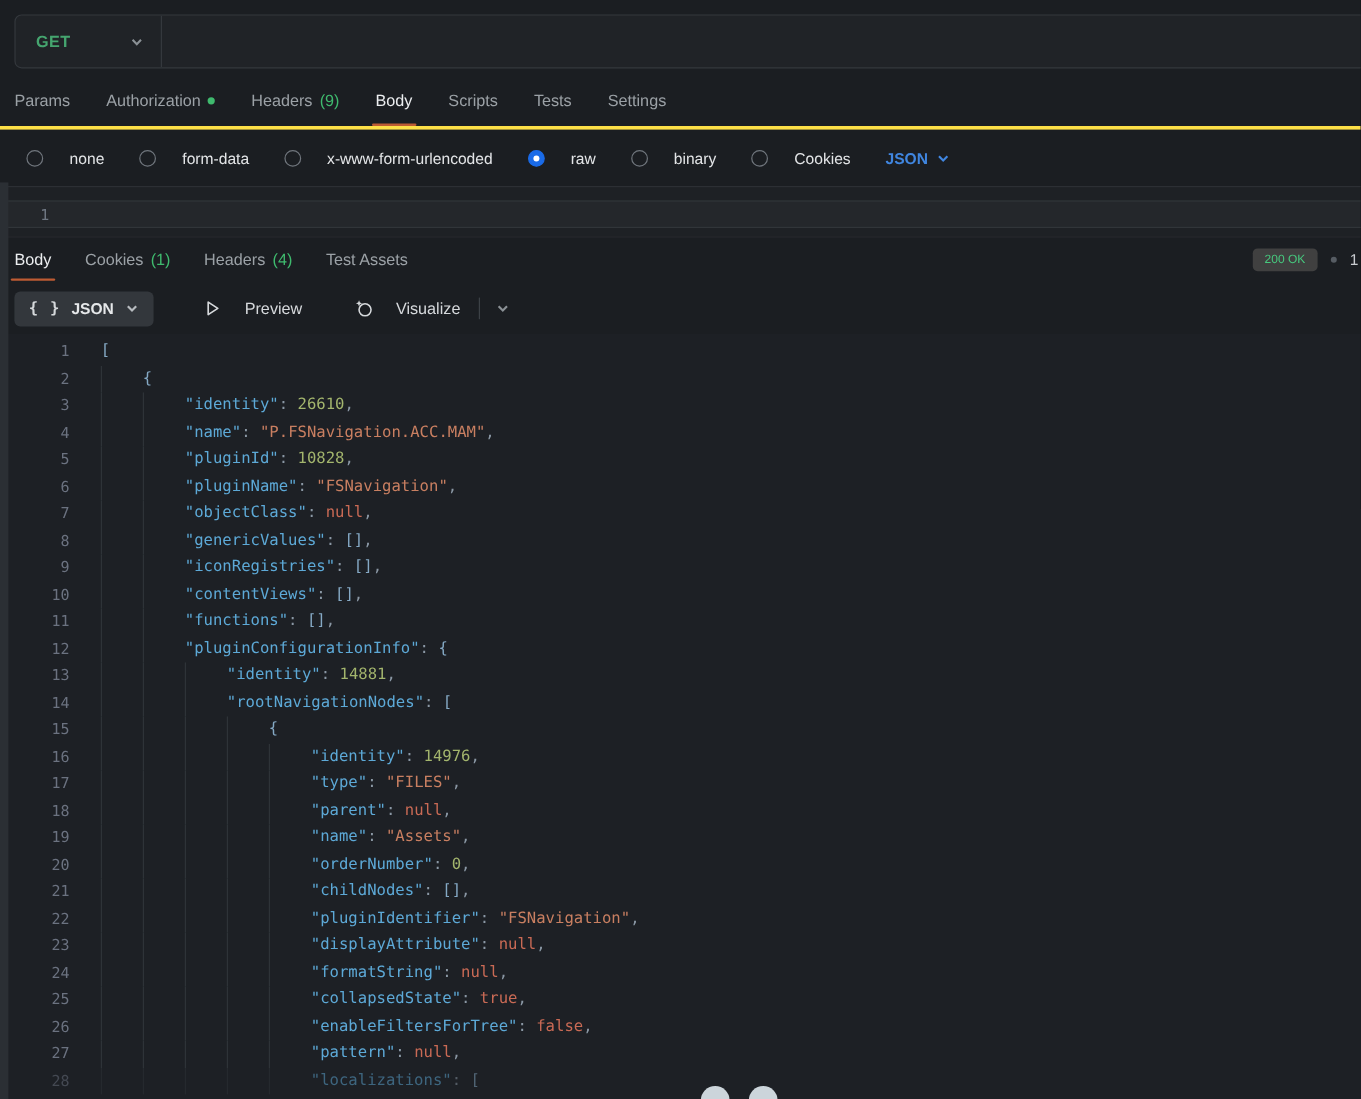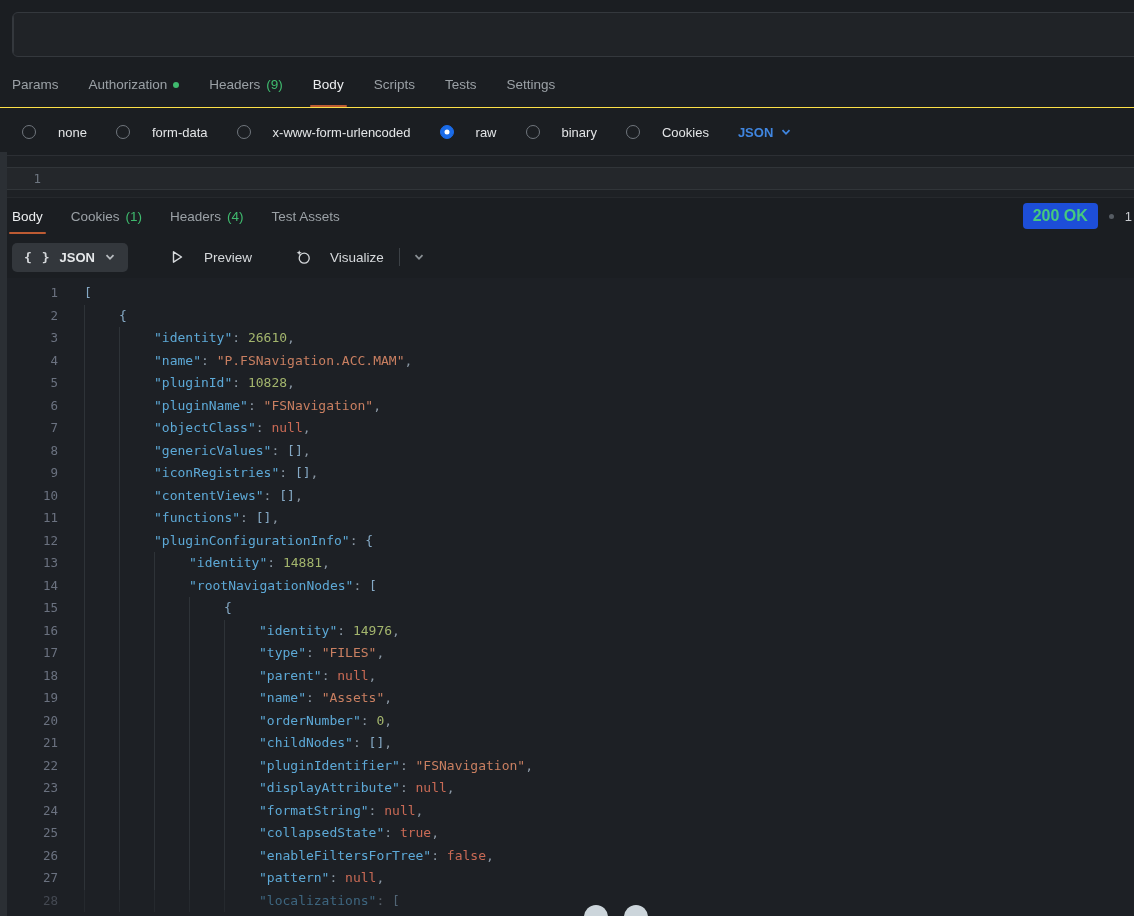--- a/index.html
+++ b/index.html
@@ -20,21 +20,21 @@
   }
   .method-label { color:#45a56f; font-weight:bold; font-size:13.5px; letter-spacing:.4px; }
   .vdivider { width:1px; height:100%; background:#34383d; }
   .url-text { padding-left:15px; font-size:14px; color:#85898f; white-space:nowrap; }
   .chev { display:inline-block; width:12px; height:12px; }
   .chev svg { display:block; width:100%; height:100%; stroke:#8a9095; stroke-width:1.8; fill:none; }
   
   .req-tabs {
     position:absolute; left:0; top:62px; width:100%; height:46px;
     display:flex; align-items:stretch; padding-left:12px; gap:30px;
-    border-bottom:1px solid #fde047;
+    border-bottom:3px solid #fde047;
   }
   .tab { position:relative; display:flex; align-items:center; font-size:13.5px; color:#9ba1a6; cursor:pointer; gap:6px; }
   .tab.active { color:#eceef0; font-weight:normal; }
   .tab.active::after {
     content:""; position:absolute; left:-3px; right:-3px; bottom:0; height:2px;
     background:#bd5b33; border-radius:2px;
   }
   .count-green { color:#3fba6e; }
   .dot-green { width:6px; height:6px; border-radius:50%; background:#3fba6e; }
   
@@ -71,21 +71,21 @@
     font-family:"DejaVu Sans Mono", monospace; font-size:12.5px; color:#6e7681;
   }
   
   .resp-tabs {
     position:absolute; left:0; top:197px; width:100%; height:37px;
     display:flex; align-items:stretch; padding:0 6px 0 12px; gap:28px;
     border-top:1px solid #26292d;
   }
   .resp-meta { margin-left:auto; display:flex; align-items:center; margin-right:-4px; }
   .status-badge {
-    background:#1d4ed8; color:#46c97e; font-size:16px; font-weight:bold;
+    background:#404040; color:#46c97e; font-size:10px; font-weight:normal;
     padding:4px 10px; border-radius:4px; white-space:nowrap;
   }
   .meta-dot { width:5px; height:5px; border-radius:50%; background:#565c63; margin:0 11px; }
   .meta-partial { color:#c9ccd0; font-size:13px; }
   
   .resp-toolbar {
     position:absolute; left:0; top:238px; width:100%; height:38px;
     display:flex; align-items:center; padding-left:12px;
   }
   .fmt-btn {
@@ -131,20 +131,28 @@
   }
   .fab-1 { left:584px; }
   .fab-2 { left:624px; }
 </style>
 </head>
 <body>
 
 <div class="app">
 
   <div class="url-bar">
+    <div class="method">
+      <span class="method-label">GET</span>
+      <span class="chev">
+        <svg viewBox="0 0 12 12">
+            <polyline points="2.5,4.2 6,7.8 9.5,4.2"></polyline>
+          </svg>
+      </span>
+    </div>
     <div class="vdivider"></div>
   </div>
 
   <div class="req-tabs">
     <div class="tab">
       <span>Params</span>
     </div>
     <div class="tab">
       <span>Authorization</span>
       <span class="dot-green"></span>

